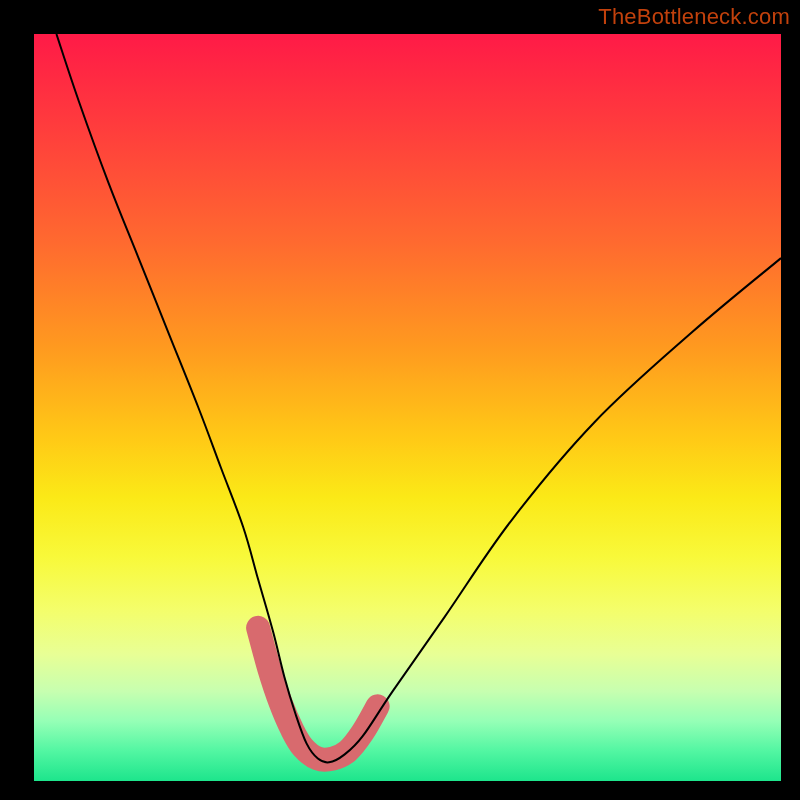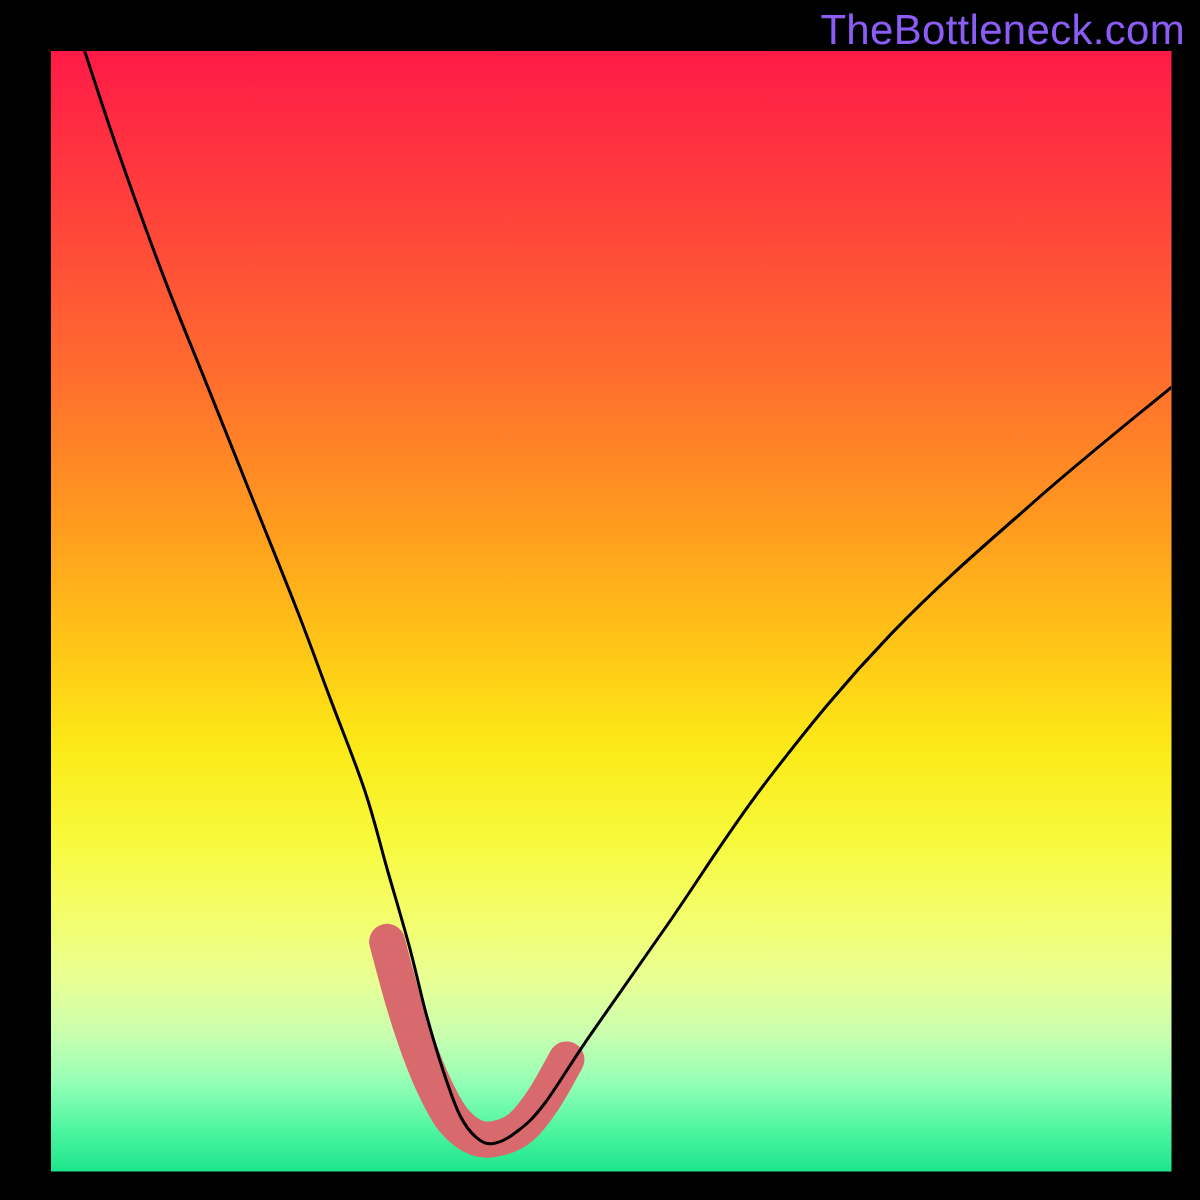--- a/index.html
+++ b/index.html
@@ -39,22 +39,22 @@
       #c7ffb0 88%,
       #95ffb6 92%,
       #52f6a2 96%,
       #1de58c 100%
     );
   }
   .watermark {
     position: absolute;
     top: 4px;
     right: 10px;
-    color: #8b5cf6;
-    font-size: 28px;
+    color: #c2410c;
+    font-size: 22px;
     letter-spacing: 0.2px;
     font-weight: 500;
   }
   svg.curve {
     position: absolute;
     left: 0;
     top: 0;
     width: 747px;
     height: 747px;
   }

